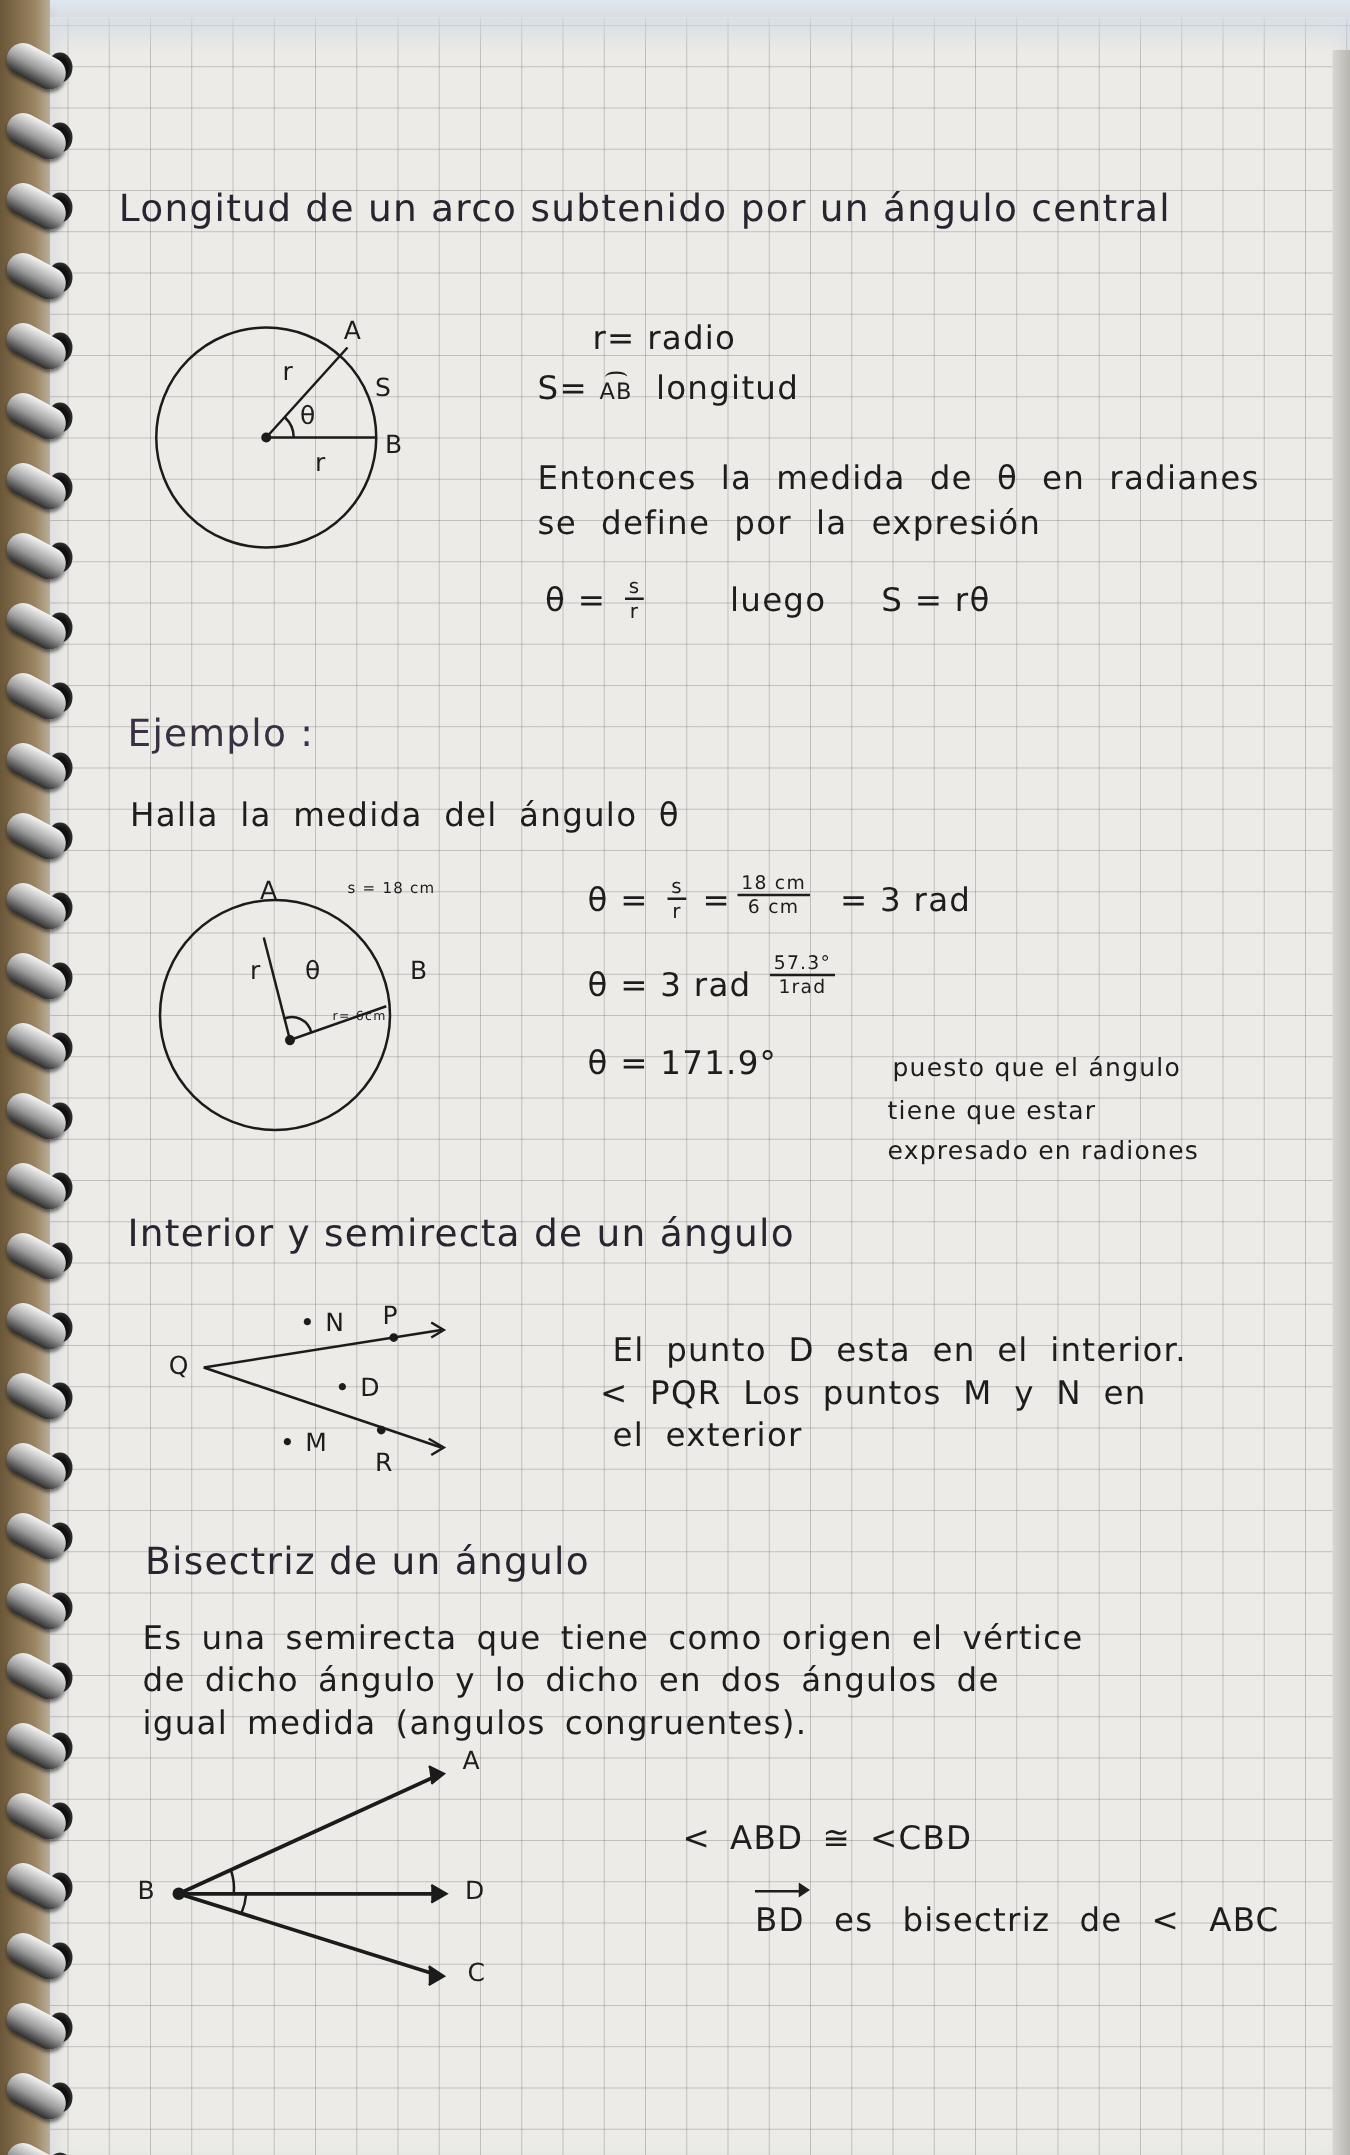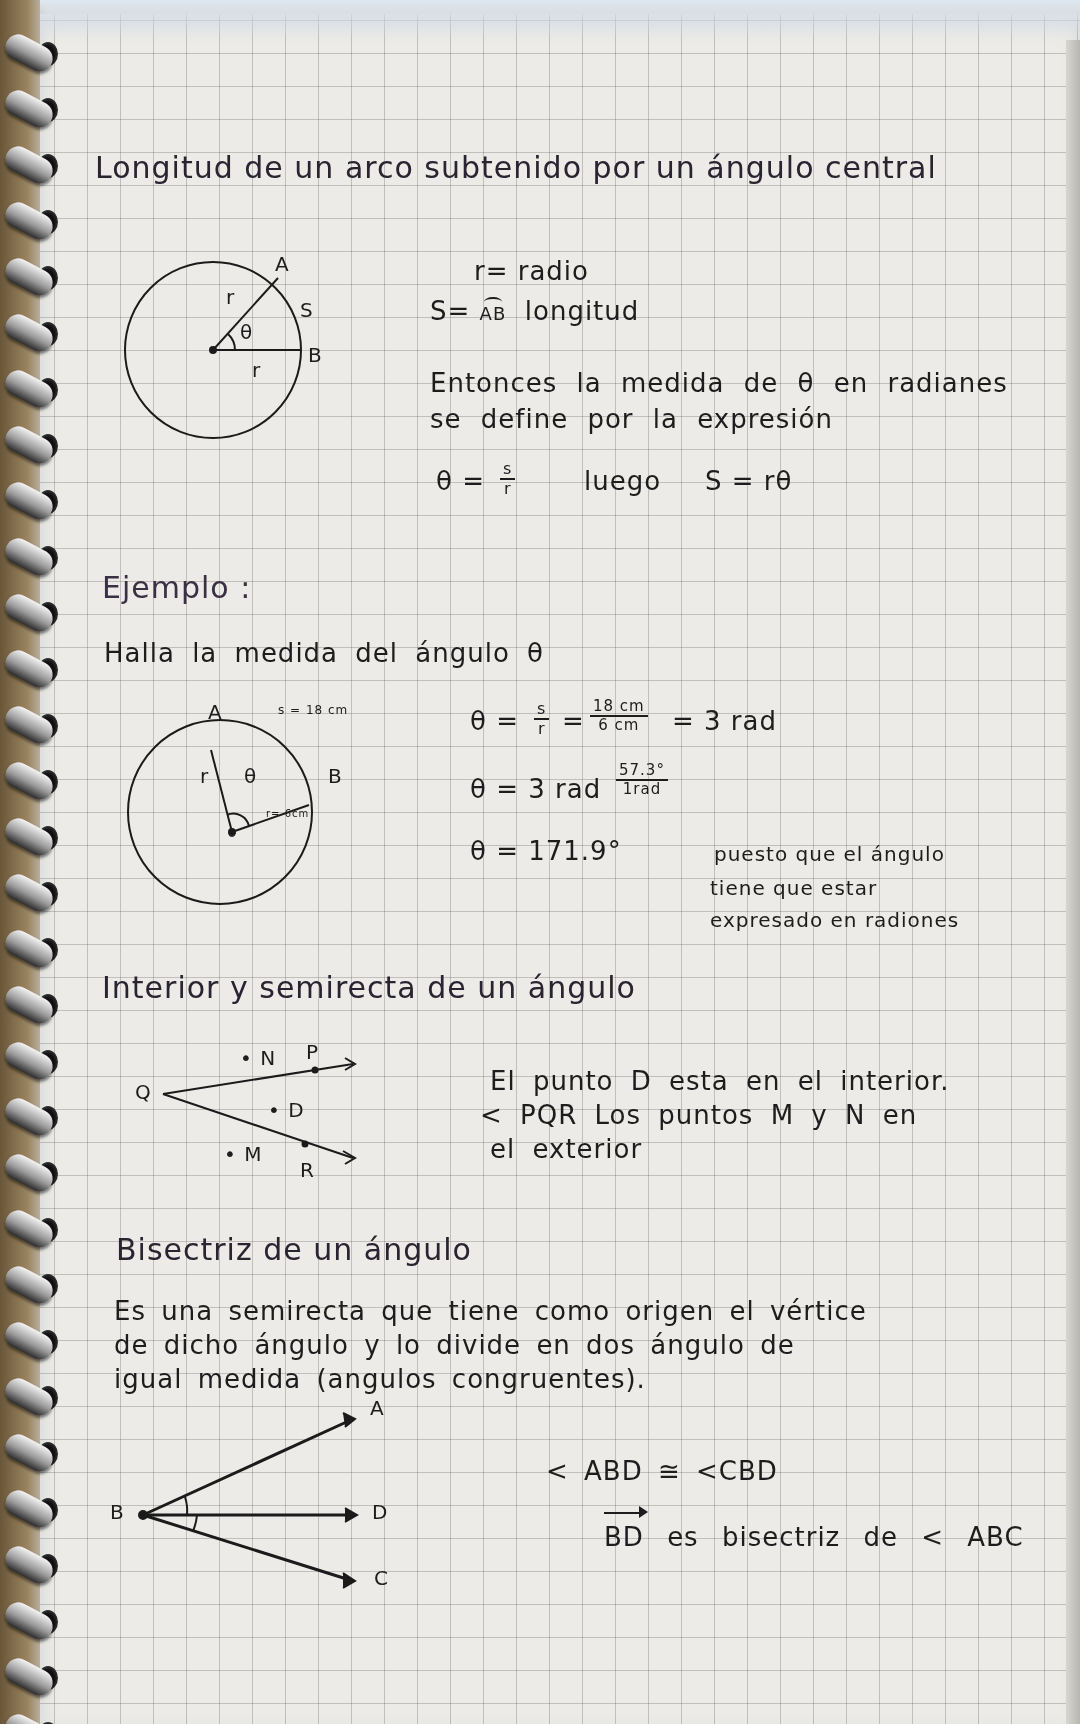--- a/index.html
+++ b/index.html
@@ -235,21 +235,21 @@
 <div class="ink s" style="left:240px; top:1046px;">• <span>N</span></div>
 <div class="ink s" style="left:268px; top:1098px;">• <span>D</span></div>
 <div class="ink s" style="left:224px; top:1142px;">• <span>M</span></div>
 
 <div class="ink t" style="left:490px; top:1066px; word-spacing:8px;">El punto D esta en el interior.</div>
 <div class="ink t" style="left:480px; top:1100px; word-spacing:8px;">&lt; PQR  Los puntos M y N en</div>
 <div class="ink t" style="left:490px; top:1134px; word-spacing:8px;">el  exterior</div>
 
 <div class="ink h" style="left:116px; top:1232px; color:#2a2330;">Bisectriz de un ángulo</div>
 <div class="ink t" style="left:114px; top:1296px; word-spacing:6px;">Es una semirecta que tiene como origen el vértice</div>
-<div class="ink t" style="left:114px; top:1330px; word-spacing:6px;">de dicho ángulo y lo divide en dos ángulo de</div>
+<div class="ink t" style="left:114px; top:1330px; word-spacing:6px;">de dicho ángulo y lo dicho en dos ángulos de</div>
 <div class="ink t" style="left:114px; top:1364px; word-spacing:6px;">igual medida (angulos congruentes).</div>
 
 <svg class="fig" style="left:135px; top:1405px;" width="230" height="190" viewBox="0 0 230 190">
   <line x1="8" y1="110" x2="218" y2="14" style="stroke-width:3"></line>
   <path d="M208 8 L220 14 L210 22" class="filled"></path>
   <line x1="8" y1="110" x2="218" y2="110" style="stroke-width:3"></line>
   <path d="M210 103 L222 110 L210 117" class="filled"></path>
   <line x1="8" y1="110" x2="218" y2="176" style="stroke-width:3"></line>
   <path d="M208 168 L220 176 L208 183" class="filled"></path>
   <path d="M50 92 A44 44 0 0 1 52 110"></path>

